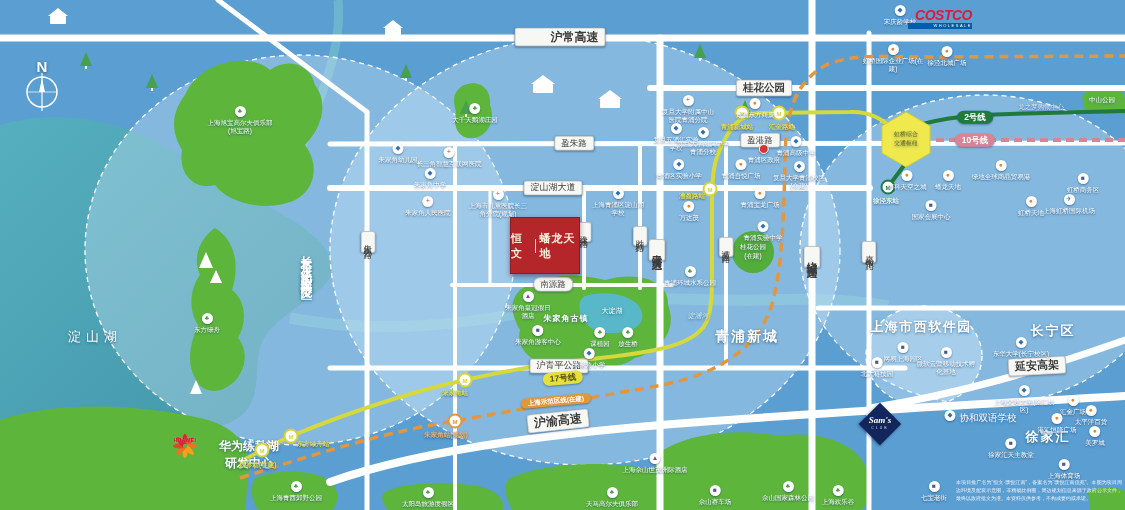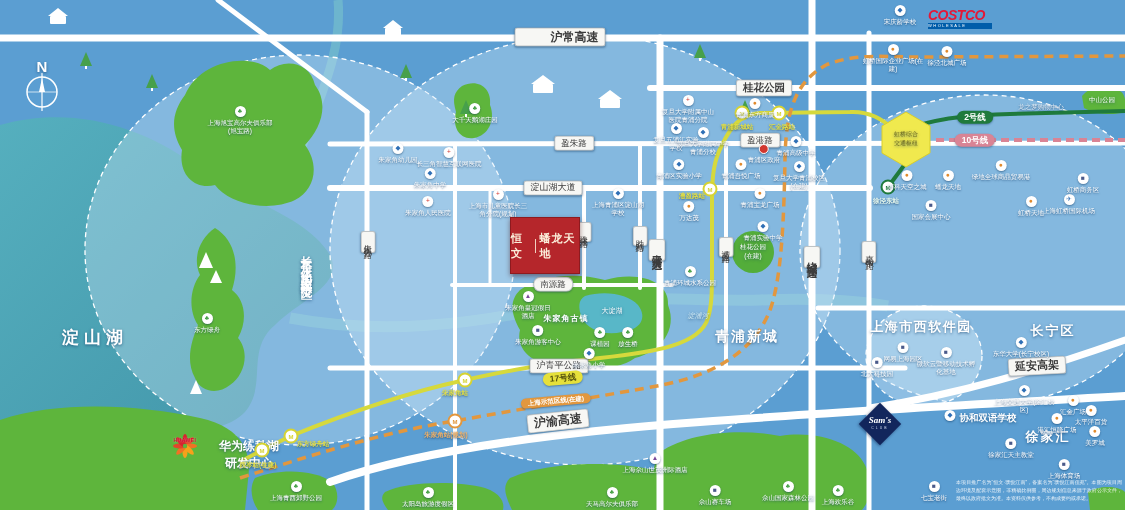--- a/index.html
+++ b/index.html
@@ -23,21 +23,21 @@
   .picon{width:11px;height:11px;border-radius:50%;background:#fff;box-shadow:0 1px 2px rgba(0,40,80,.45);
          display:flex;align-items:center;justify-content:center;font-size:6.5px;line-height:1;}
   .plabel{margin-top:1.5px;font-size:6.5px;color:#fff;text-align:center;line-height:1.3;
           text-shadow:0 1px 2px rgba(15,55,100,.8);white-space:normal;}
   .plabel.gray{color:#dce9f4;}
   #project{position:absolute;left:510px;top:217px;width:68px;height:55px;background:#b5262b;
            border:1px solid #8e1a1f;box-shadow:0 2px 5px rgba(60,0,0,.45);
            display:flex;align-items:center;justify-content:center;gap:4px;z-index:30;}
   #project .pb{font-family:"Liberation Serif","DejaVu Serif",serif;color:#fbeeda;font-size:11px;font-weight:bold;letter-spacing:1px;}
   #project .sep{width:1px;height:14px;background:rgba(251,238,218,.85);}
-  #costco{position:absolute;left:928px;top:8px;width:64px;text-align:left;z-index:25;}
+  #costco{position:absolute;left:908px;top:8px;width:64px;text-align:right;z-index:25;}
   #costco .ct{color:#e31837;font-size:14px;font-weight:900;font-style:italic;letter-spacing:-.5px;line-height:1;}
   #costco .cs{background:#005daa;color:#fff;font-size:4px;letter-spacing:1.5px;line-height:1.4;margin-top:1px;}
   #huawei{position:absolute;left:168px;top:436px;width:34px;text-align:center;z-index:25;}
   #huawei .ht{color:#ce0e2d;font-size:5px;font-weight:bold;letter-spacing:.5px;margin-top:1px;text-shadow:0 0 2px rgba(255,255,255,.5);}
   #sams{position:absolute;left:858px;top:402px;width:44px;height:44px;z-index:25;}
   #sams .dia{position:absolute;left:7px;top:7px;width:30px;height:30px;background:#12265c;transform:rotate(45deg);box-shadow:0 1px 3px rgba(0,20,60,.5);}
   #sams .st{position:absolute;left:0;top:13px;width:44px;text-align:center;color:#fff;
             font-family:"Liberation Serif",serif;font-style:italic;font-size:9px;font-weight:bold;}
   #sams .sc{position:absolute;left:0;top:24px;width:44px;text-align:center;color:#cfd8ee;font-size:3.5px;letter-spacing:2px;}
   #disclaimer{position:absolute;left:956px;top:479px;width:166px;font-size:5px;line-height:1.55;
@@ -172,21 +172,21 @@
       <ellipse rx="2.6" ry="7" transform="rotate(225) translate(0,-5)" fill="#ef7224"></ellipse>
       <ellipse rx="2.6" ry="7" transform="rotate(270) translate(0,-5)" fill="#e2452b"></ellipse>
       <ellipse rx="2.6" ry="7" transform="rotate(315) translate(0,-5)"></ellipse>
     </g>
     <circle r="2.2" fill="#5eb53c"></circle>
   </g>
 </svg>
 
 <div id="layer">
       <div class="abs zone" style="left: 42px; top: 66px; font-size: 15px; font-weight: bold;">N</div>
-      <div class="abs zone" style="left: 95px; top: 337px; font-size: 17px; font-weight: bold; letter-spacing: 5px;">
+      <div class="abs zone" style="left: 95px; top: 337px; font-size: 13px; font-weight: normal; letter-spacing: 5px;">
         <div>淀山湖</div>
       </div>
       <div class="abs zone vert" style="left: 306px; top: 265px; font-size: 11.5px; font-weight: bold; letter-spacing: 3px;">长三角一体化国家级示范区</div>
       <div class="abs zone" style="left: 747px; top: 337px; font-size: 14px; font-weight: bold; letter-spacing: 2px;">青浦新城</div>
       <div class="abs zone" style="left: 921px; top: 327px; font-size: 13px; font-weight: bold; letter-spacing: 1.5px;">上海市西软件园</div>
       <div class="abs zone" style="left: 1053px; top: 331px; font-size: 13px; font-weight: bold; letter-spacing: 2px;">长宁区</div>
       <div class="abs zone" style="left: 1048px; top: 437px; font-size: 13px; font-weight: bold; letter-spacing: 2px;">徐家汇</div>
       <div class="abs zone" style="left: 566px; top: 318px; font-size: 8px; font-weight: bold; letter-spacing: 1px;">朱家角古镇</div>
       <div class="abs zone" style="left: 612px; top: 311px; font-size: 7px;">大淀湖</div>
       <div class="abs zone" style="left: 698px; top: 316px; font-size: 7px; font-style: italic; color: rgb(207, 234, 244);">淀浦河</div>
@@ -196,21 +196,21 @@
       </div>
       <div class="abs zone" style="left: 1102px; top: 100px; font-size: 6.5px;">中山公园</div>
       <div class="abs zone" style="left: 753px; top: 252px; font-size: 6.5px;">
         <div>桂花公园</div>
         <div>(在建)</div>
       </div>
       <div class="abs zone" style="left: 906px; top: 139px; font-size: 6px; color: rgb(110, 106, 34);">
         <div>虹桥综合</div>
         <div>交通枢纽</div>
       </div>
-      <div class="abs zone" style="left: 988px; top: 418px; font-size: 9.5px; font-weight: bold;">协和双语学校</div>
+      <div class="abs zone" style="left: 988px; top: 418px; font-size: 9.5px; font-weight: normal;">协和双语学校</div>
       <div class="abs pill" style="left: 560px; top: 37px; font-size: 12px; font-weight: bold; padding-left: 35px;">沪常高速</div>
       <div class="abs pill" style="left: 764px; top: 88px; font-size: 10.5px; font-weight: bold;">桂花公园</div>
       <div class="abs pill" style="left: 574px; top: 143px; font-size: 8.5px;">盈朱路</div>
       <div class="abs pill" style="left: 760px; top: 140px; font-size: 8.5px;">盈港路</div>
       <div class="abs pill" style="left: 553px; top: 188px; font-size: 9px;">淀山湖大道</div>
       <div class="abs pill" style="left: 553px; top: 284px; font-size: 8.5px; border-radius: 7px;">南源路</div>
       <div class="abs pill" style="left: 559px; top: 366px; font-size: 9px;">沪青平公路</div>
       <div class="abs pill" style="left: 558px; top: 421px; font-size: 12px; font-weight: bold; transform: translate(-50%, -50%) rotate(-6deg);">沪渝高速</div>
       <div class="abs pill" style="left: 1037px; top: 366px; font-size: 11px; font-weight: bold; transform: translate(-50%, -50%) rotate(-3deg);">延安高架</div>
       <div class="abs pill vert" style="left: 368px; top: 242px; font-size: 8.5px;">朱枫公路</div>

